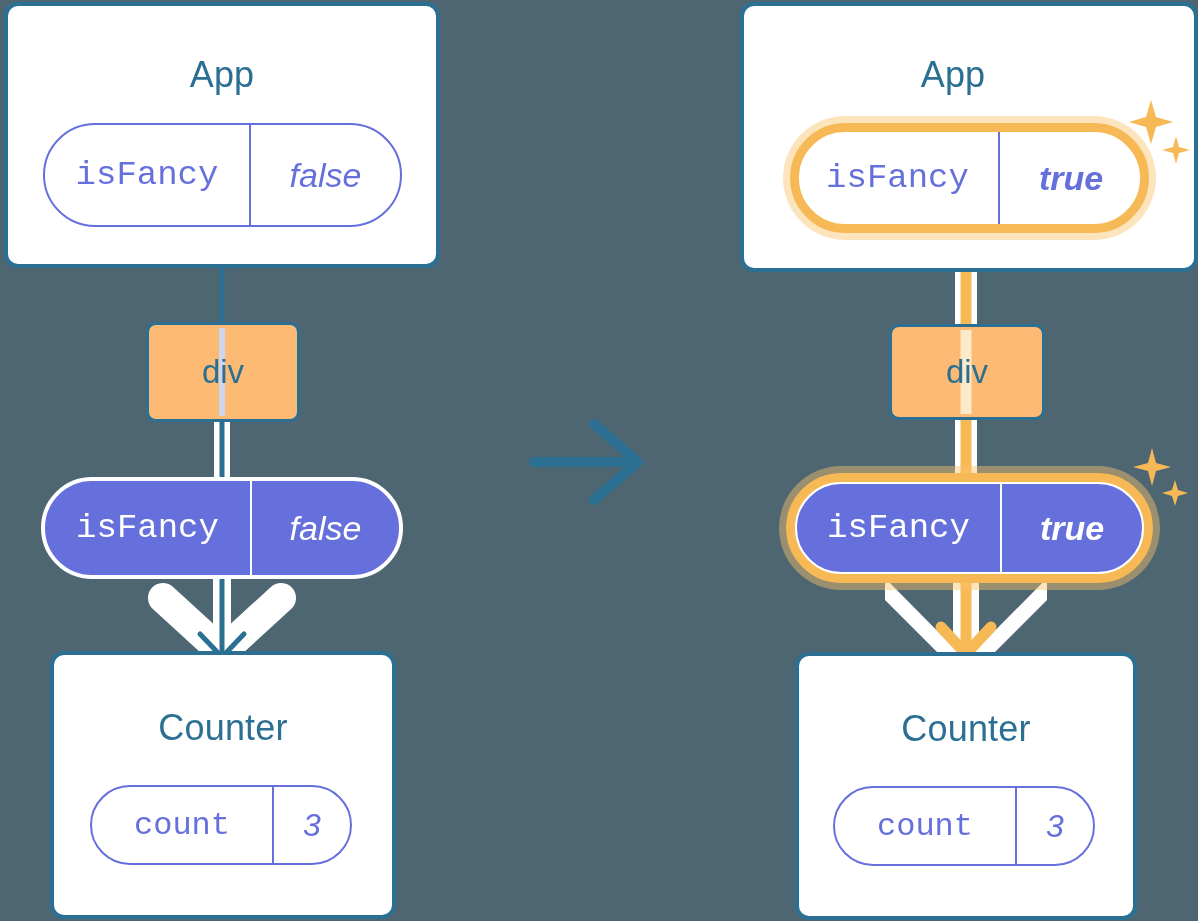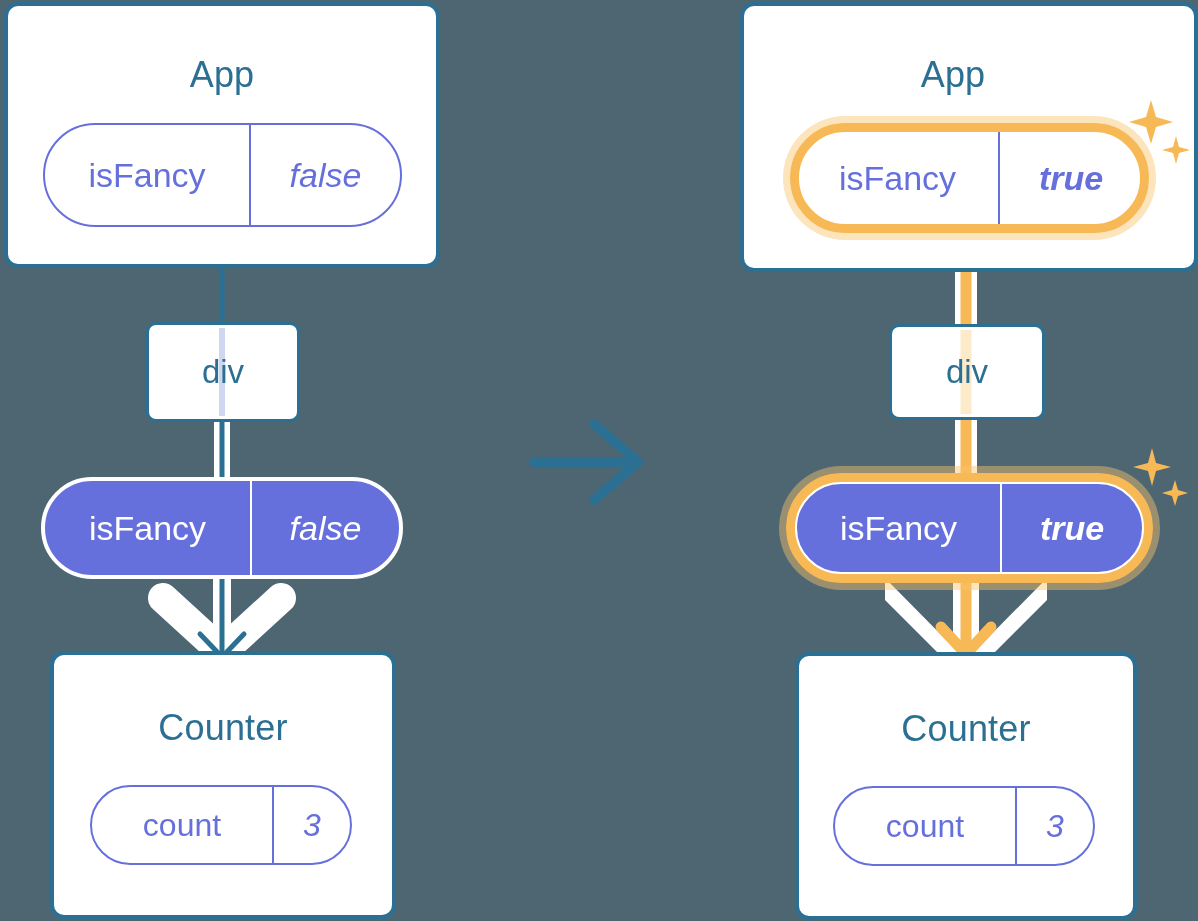--- a/index.html
+++ b/index.html
@@ -34,21 +34,21 @@
   .box-title {
     position: absolute;
     left: 0; right: 0;
     text-align: center;
     color: #2b7093;
     font-size: 36px;
     letter-spacing: .2px;
   }
   .div-box {
     position: absolute;
-    background: #ffffff;
+    background: #fdba74;
     border: 3px solid #2b7093;
     border-radius: 10px;
     box-sizing: border-box;
     display: flex;
     align-items: center;
     justify-content: center;
     color: #2b7093;
     font-size: 33px;
   }
   .div-label { position: relative; z-index: 2; }
@@ -71,21 +71,21 @@
   }
   .pill .cell {
     display: flex;
     align-items: center;
     justify-content: center;
     font-size: 34px;
     white-space: nowrap;
   }
   .pill-outline .cell { color: #6670dd; }
   .pill-filled  .cell { color: #ffffff; }
-  .pill .cell.key { flex: 0 0 auto; }
+  .pill .cell.key { flex: 0 0 auto; font-family: Liberation Mono, monospace; }
   .pill .cell.val { flex: 1 1 auto; font-style: italic; }
   .pill-outline .cell.val { border-left: 2px solid #6670dd; }
   .pill-filled  .cell.val { border-left: 2px solid #ffffff; }
   .cell.bold { font-weight: bold; }
 
   
   .ring {
     position: absolute;
     border-radius: 999px;
     border: 9px solid #f7b955;

